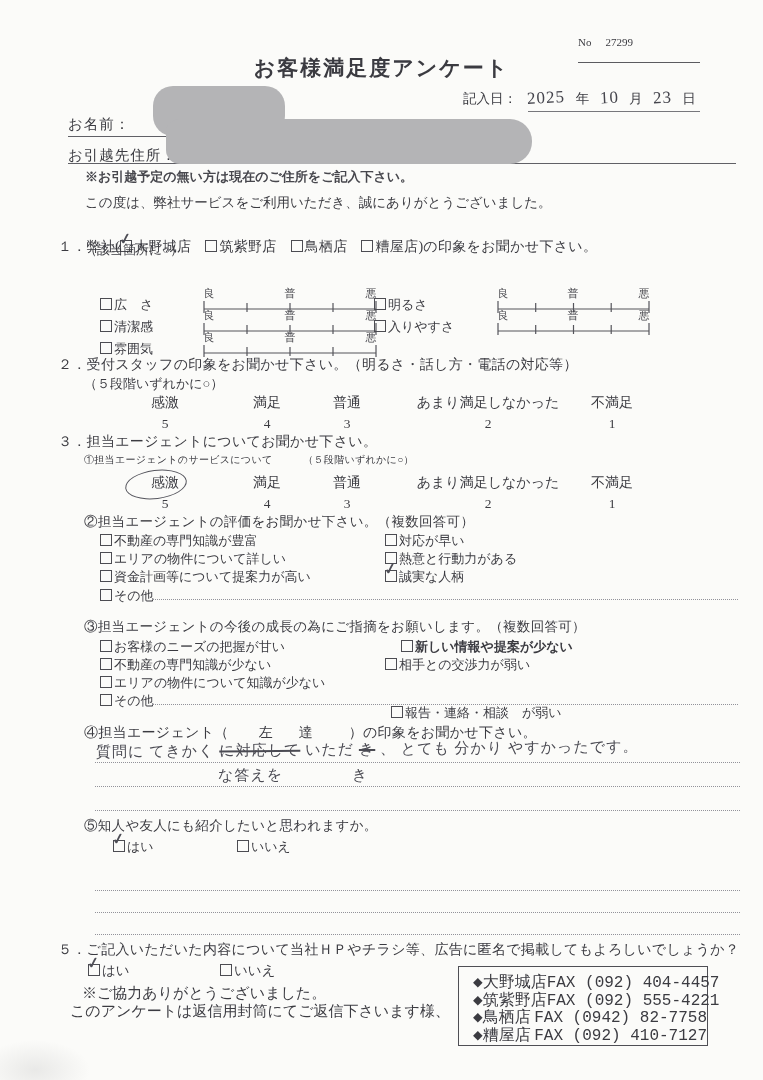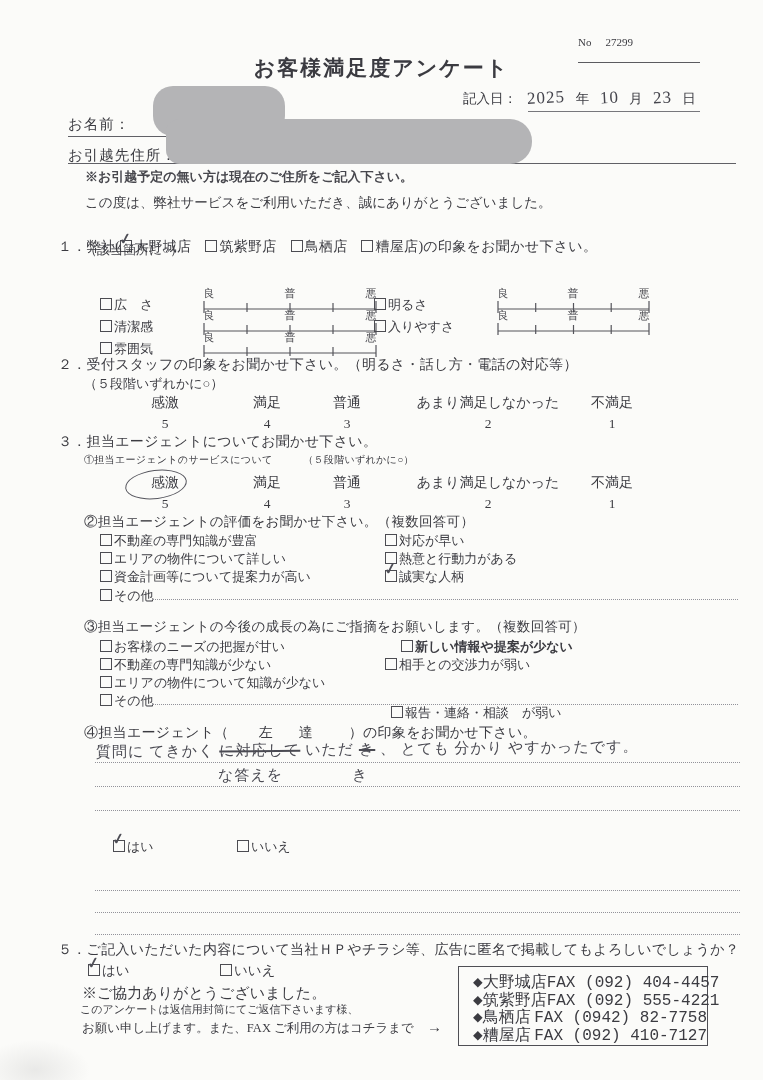--- a/index.html
+++ b/index.html
@@ -247,37 +247,34 @@
     <span>いただ</span>
     <span class="struck">き</span>
     <span>、 とても 分かり やすかったです。</span>
   </div>
   <div class="abs hw" style="left:218px;top:766px;">な答えを</div>
   <div class="abs hw" style="left:352px;top:766px;">き</div>
   <div class="abs dots" style="left:95px;top:762px;width:645px;"></div>
   <div class="abs dots" style="left:95px;top:786px;width:645px;"></div>
   <div class="abs dots" style="left:95px;top:810px;width:645px;"></div>
 
+  <div class="abs qtitle" style="left:84px;top:817px;font-size:13.5px;">⑤知人や友人にも紹介したいと思われますか。</div>
   <div class="abs cbi" style="left:113px;top:838px;"><span class="cb"><span class="ck">✓</span></span><span>はい</span></div>
   <div class="abs cbi" style="left:237px;top:838px;"><span class="cb"></span><span>いいえ</span></div>
 
   <div class="abs dots" style="left:95px;top:890px;width:645px;"></div>
   <div class="abs dots" style="left:95px;top:912px;width:645px;"></div>
   <div class="abs dots" style="left:95px;top:934px;width:645px;"></div>
 
   <div class="abs qtitle" style="left:58px;top:941px;">５．ご記入いただいた内容について当社ＨＰやチラシ等、広告に匿名で掲載してもよろしいでしょうか？</div>
   <div class="abs cbi" style="left:88px;top:962px;font-size:13.5px;"><span class="cb"><span class="ck">✓</span></span><span>はい</span></div>
   <div class="abs cbi" style="left:220px;top:962px;font-size:13.5px;"><span class="cb"></span><span>いいえ</span></div>
 
   <div class="abs small-note" style="left:82px;top:984px;font-size:15px;">※ご協力ありがとうございました。</div>
-  <div class="abs small-note" style="left:80px;top:1002px;font-size:11px;">このアンケートは返信用封筒にてご返信下さいます様、</div>
-  <div class="abs small-note" style="left:82px;top:1019px;font-size:12.5px;white-space:nowrap;">
-    <span>お願い申し上げます。また、FAX ご利用の方はコチラまで</span>
-    <span style="margin-left:10px;font-size:15px;">→</span>
-  </div>
+  <div class="abs small-note" style="left:70px;top:1002px;font-size:15px;">このアンケートは返信用封筒にてご返信下さいます様、</div>
 
   <div id="fax-box" class="abs">
     <div class="fax-row">
         <span class="store">◆大野城店</span>
         <span>FAX (092) 404-4457</span>
       </div>
     <div class="fax-row">
         <span class="store">◆筑紫野店</span>
         <span>FAX (092) 555-4221</span>
       </div>

